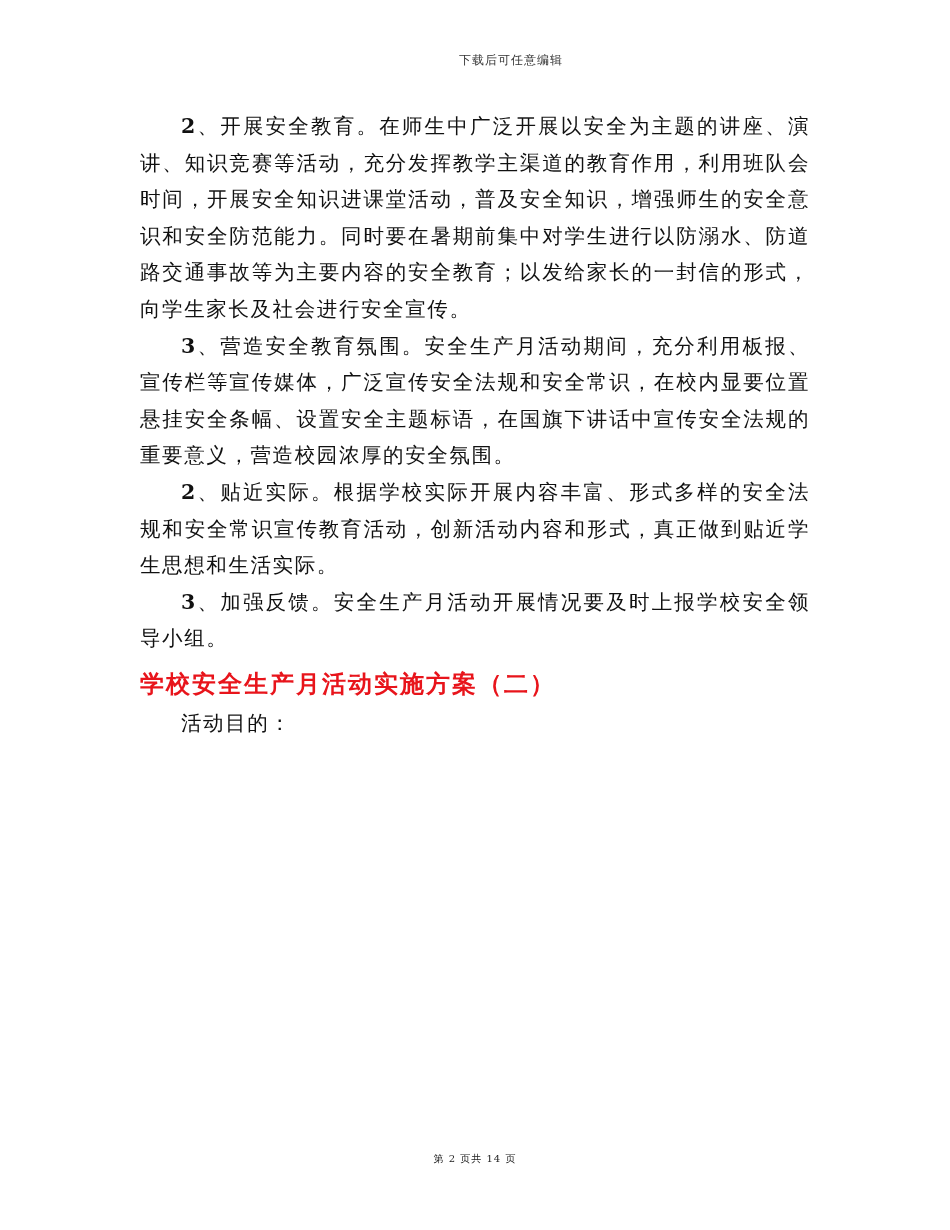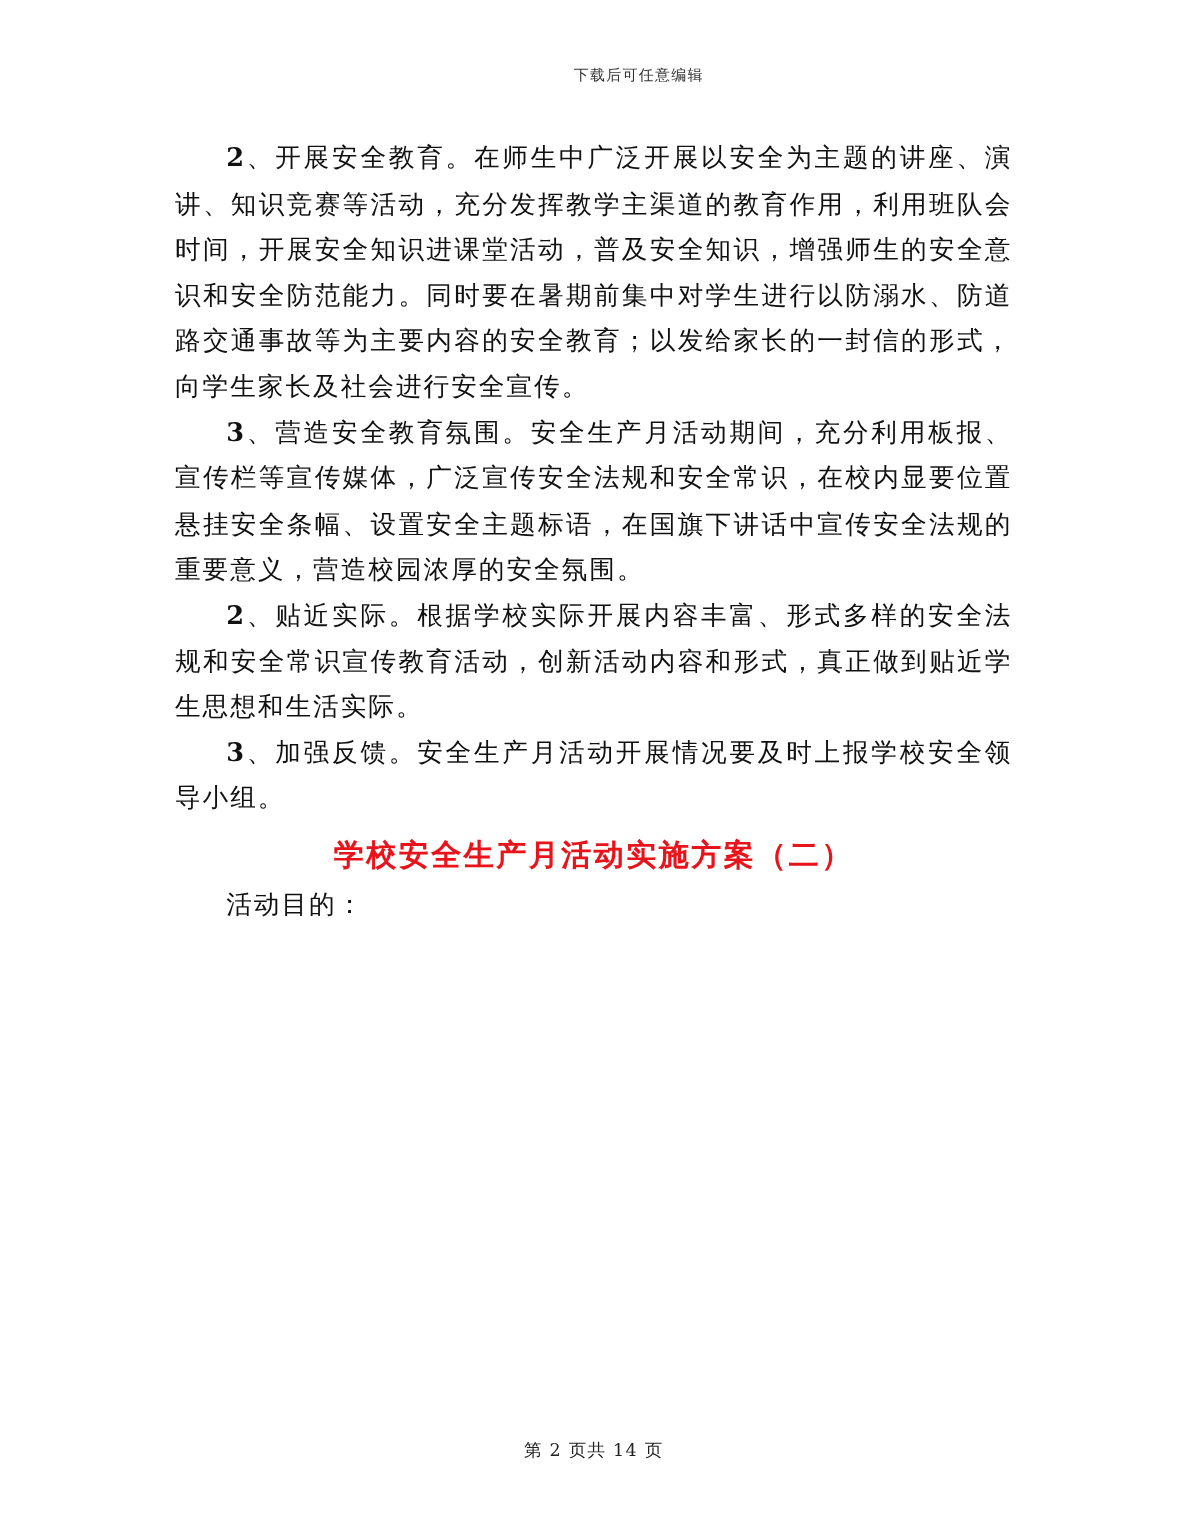--- a/index.html
+++ b/index.html
@@ -55,32 +55,31 @@
     line-height: 36.6px;
     margin: 0;
     text-indent: 2em;
     font-weight: bold;
     letter-spacing: 1.5px;
   }
   .red-title {
     font-size: 24px;
     line-height: 42px;
     margin: 6px 0 0 0;
-    text-align: center;
     color: #e8141b;
     font-weight: bold;
     letter-spacing: 2px;
   }
   .footer {
     position: absolute;
     top: 1152px;
     left: 0;
     width: 950px;
     text-align: center;
-    font-size: 14px;
+    font-size: 10px;
     color: #222222;
     letter-spacing: 1px;
   }
 </style>
 </head>
 <body>
 
 <div class="page">
 
   <div class="header-note">下载后可任意编辑</div>

